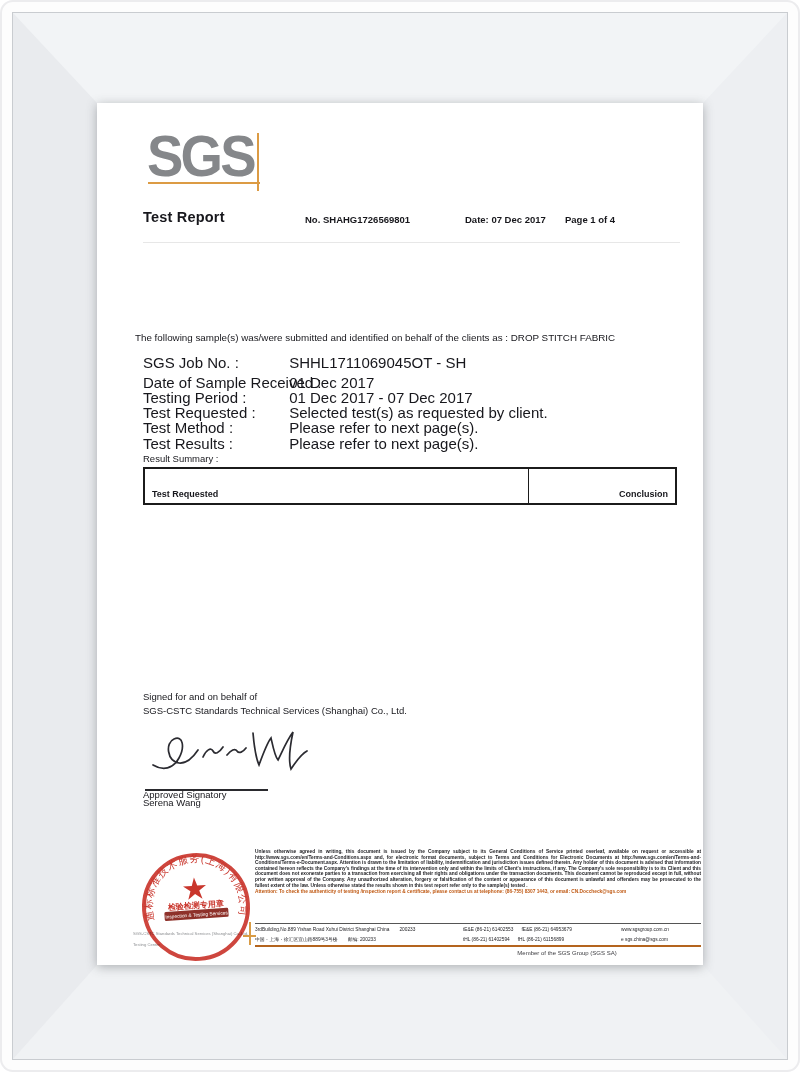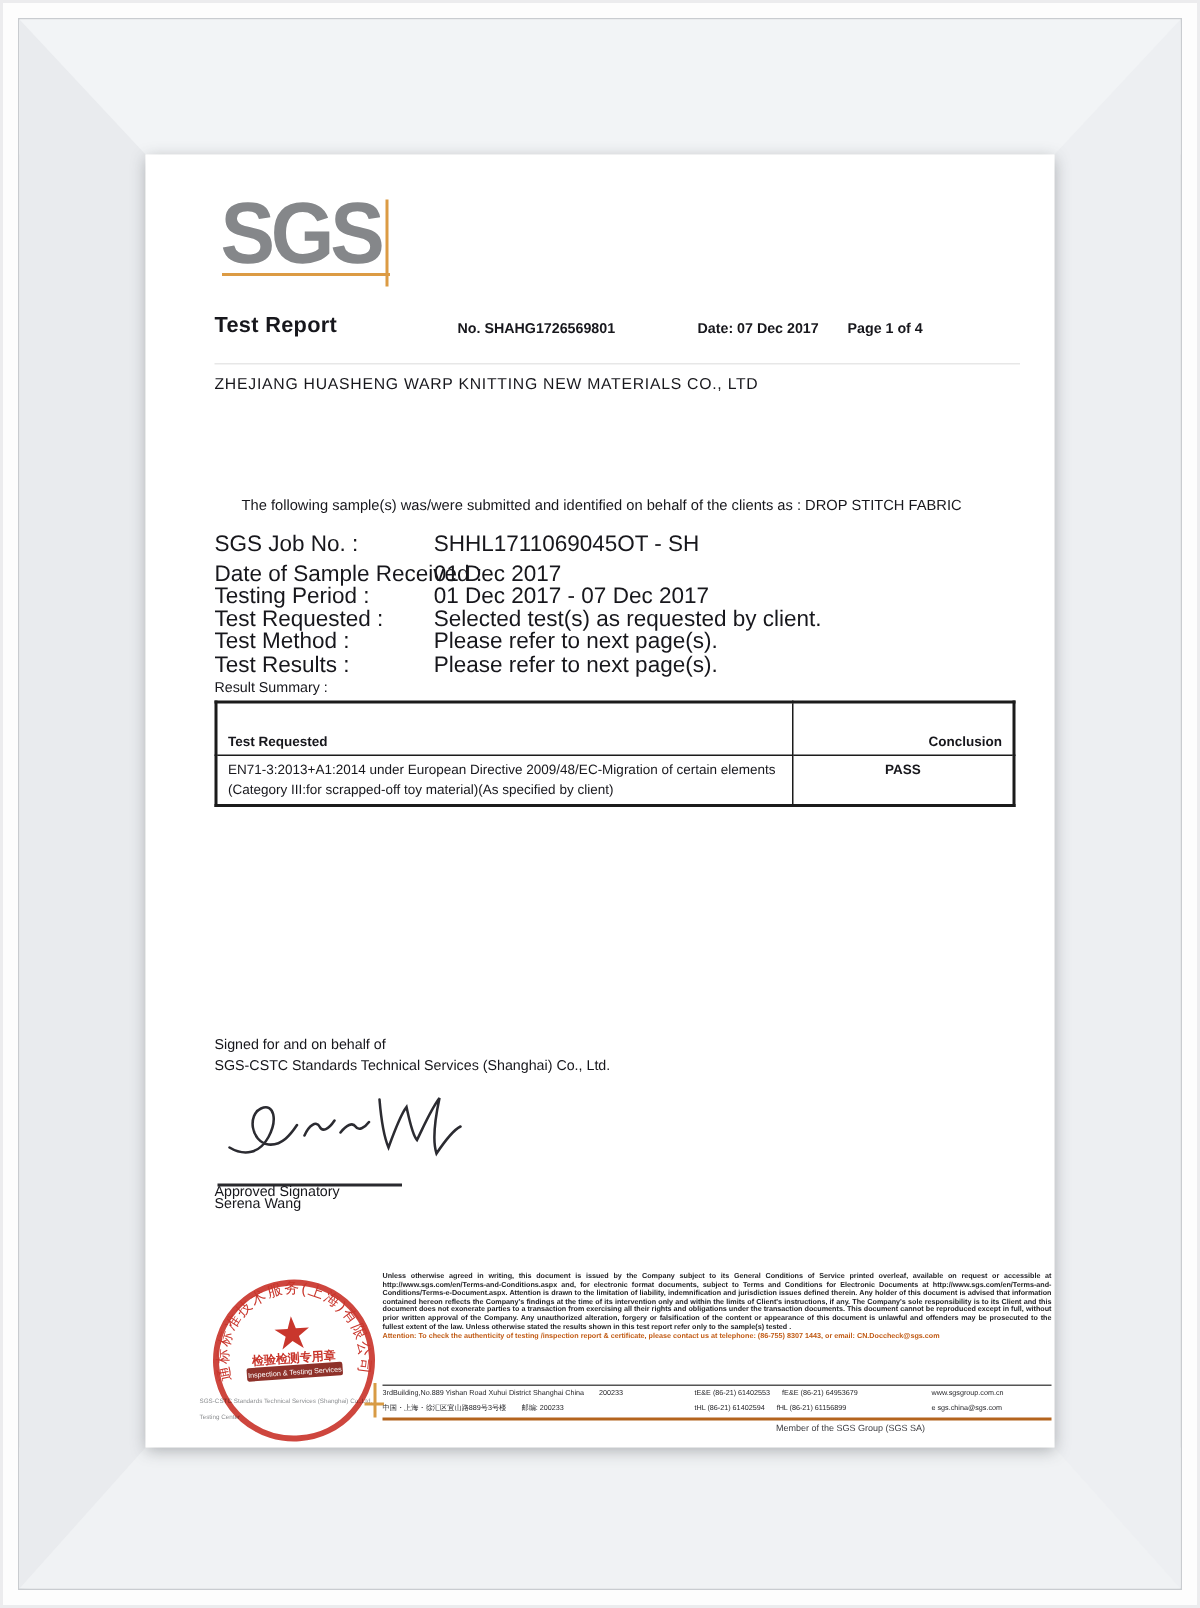--- a/index.html
+++ b/index.html
@@ -1,35 +1,35 @@
 <!DOCTYPE html>
 <html><head>
 <meta charset="utf-8">
 <style>
   html,body{margin:0;padding:0;}
   body{width:800px;height:1072px;background:#fff;font-family:"Liberation Sans",sans-serif;position:relative;overflow:hidden;}
   
-  .frame-a{position:absolute;inset:0;background:#fdfdfd;box-shadow:inset 0 0 0 2px #ececee;}
+  .frame-a{position:absolute;inset:0;background:#fdfdfd;box-shadow:inset 0 0 0 2px #ececee;border-radius:13px;}
   .frame-b{position:absolute;inset:12px;border:1px solid #c9ccd0;box-shadow:inset 2px 2px 6px rgba(95,100,106,.35), inset -1px -2px 4px rgba(255,255,255,.9);}
   .mat{position:absolute;inset:0;border-style:solid;border-width:90px 84px 94px 84px;border-color:#f2f4f6 #edeff2 #f0f2f4 #e9ebee;}
   .paper{position:relative;width:606px;height:862px;background:#ffffff;color:#17171c;box-shadow:0 2px 10px rgba(60,66,72,.38);}
   .abs{position:absolute;}
   
   .sgs-logo{left:50px;top:24px;font-size:58px;font-weight:bold;color:#85878a;letter-spacing:-3px;line-height:1;transform:scaleX(.94);transform-origin:left;}
   .logo-hline{left:51px;top:79px;width:112px;height:2px;background:#dc9b44;}
   .logo-vline{left:160px;top:30px;width:2px;height:58px;background:#dc9b44;}
   
   .hdr-title{left:46px;top:106px;font-size:14.5px;font-weight:bold;letter-spacing:.2px;}
   .hdr-no{left:208px;top:111px;font-size:9.5px;font-weight:bold;}
   .hdr-date{left:368px;top:111px;font-size:9.5px;font-weight:bold;}
   .hdr-page{left:468px;top:111px;font-size:9.5px;font-weight:bold;}
   .hdr-rule{left:46px;top:139px;width:537px;height:1px;background:#e7e7e7;}
   .client-name{left:46px;top:147px;font-size:10.5px;letter-spacing:.5px;white-space:nowrap;}
   .client-addr{left:46px;top:168px;font-size:10.5px;letter-spacing:.5px;white-space:nowrap;}
-  .intro{left:64px;top:229px;font-size:9.8px;width:545px;white-space:nowrap;}
+  .intro{left:38px;top:229px;font-size:9.8px;width:545px;white-space:nowrap;}
   
   .frow{left:46px;font-size:15px;white-space:nowrap;}
   .frow .f-label{display:inline-block;width:142px;}
   .fr1{top:251px}.fr2{top:271px}.fr3{top:286px}.fr4{top:301px}.fr5{top:316px}.fr6{top:332px}
   .rs-heading{left:46px;top:350px;font-size:9.5px;}
   
   .rs-table{position:absolute;left:46px;top:364px;width:534px;border-collapse:collapse;border:2px solid #1b1b1b;font-size:9px;}
   .rs-table th,.rs-table td{border:1px solid #1b1b1b;padding:3px 7px;vertical-align:top;}
   .rs-table th{text-align:left;font-weight:bold;padding-top:20px;padding-bottom:4px;}
   .rs-table .c2{width:132px;text-align:right;}
@@ -71,21 +71,20 @@
         <div class="abs sgs-logo">SGS</div>
         <div class="abs logo-hline"></div>
         <div class="abs logo-vline"></div>
 
         <div class="abs hdr-title">Test Report</div>
         <div class="abs hdr-no">No. SHAHG1726569801</div>
         <div class="abs hdr-date">Date: 07 Dec 2017</div>
         <div class="abs hdr-page">Page 1 of 4</div>
         <div class="abs hdr-rule"></div>
 
-        <div class="abs client-name">ZHEJIANG HUASHENG WARP KNITTING NEW MATERIALS CO., LTD</div>
 
         <div class="abs intro">The following sample(s) was/were submitted and identified on behalf of the clients as : DROP STITCH FABRIC</div>
 
         <div class="abs frow fr1">
           <span class="f-label">SGS Job No. :</span>
           <span class="f-value">SHHL1711069045OT - SH</span>
         </div>
         <div class="abs frow fr2">
           <span class="f-label">Date of Sample Received :</span>
           <span class="f-value">01 Dec 2017</span>
@@ -109,24 +108,20 @@
 
         <div class="abs rs-heading">Result Summary :</div>
         <table class="rs-table">
           <thead>
             <tr>
               <th class="c1">Test Requested</th>
               <th class="c2">Conclusion</th>
             </tr>
           </thead>
           <tbody>
-            <tr>
-              <td>EN71-3:2013+A1:2014 under European Directive 2009/48/EC-Migration of certain elements (Category III:for scrapped-off toy material)(As specified by client)</td>
-              <td class="pass">PASS</td>
-            </tr>
           </tbody>
         </table>
 
         <div class="abs signed1">Signed for and on behalf of</div>
         <div class="abs signed2">SGS-CSTC Standards Technical Services (Shanghai) Co., Ltd.</div>
         <svg class="abs sig-svg" width="170" height="62" viewBox="0 0 170 62">
           <path d="M8,42 C18,48 28,46 34,35 C40,24 38,12 29,16 C20,20 22,38 34,40 C43,41 49,33 53,27
                    M58,34 C61,27 66,24 68,28 C70,32 74,30 78,24
                    M82,32 C86,27 90,25 92,28 C94,31 98,29 101,25
                    M108,10 C109,22 111,35 114,42 C118,31 122,20 126,15 C128,24 130,34 133,37 C137,29 142,17 148,9 C145,23 143,37 146,46 C150,40 156,31 162,28" fill="none" stroke="#2b2b31" stroke-width="1.7" stroke-linecap="round"></path>

